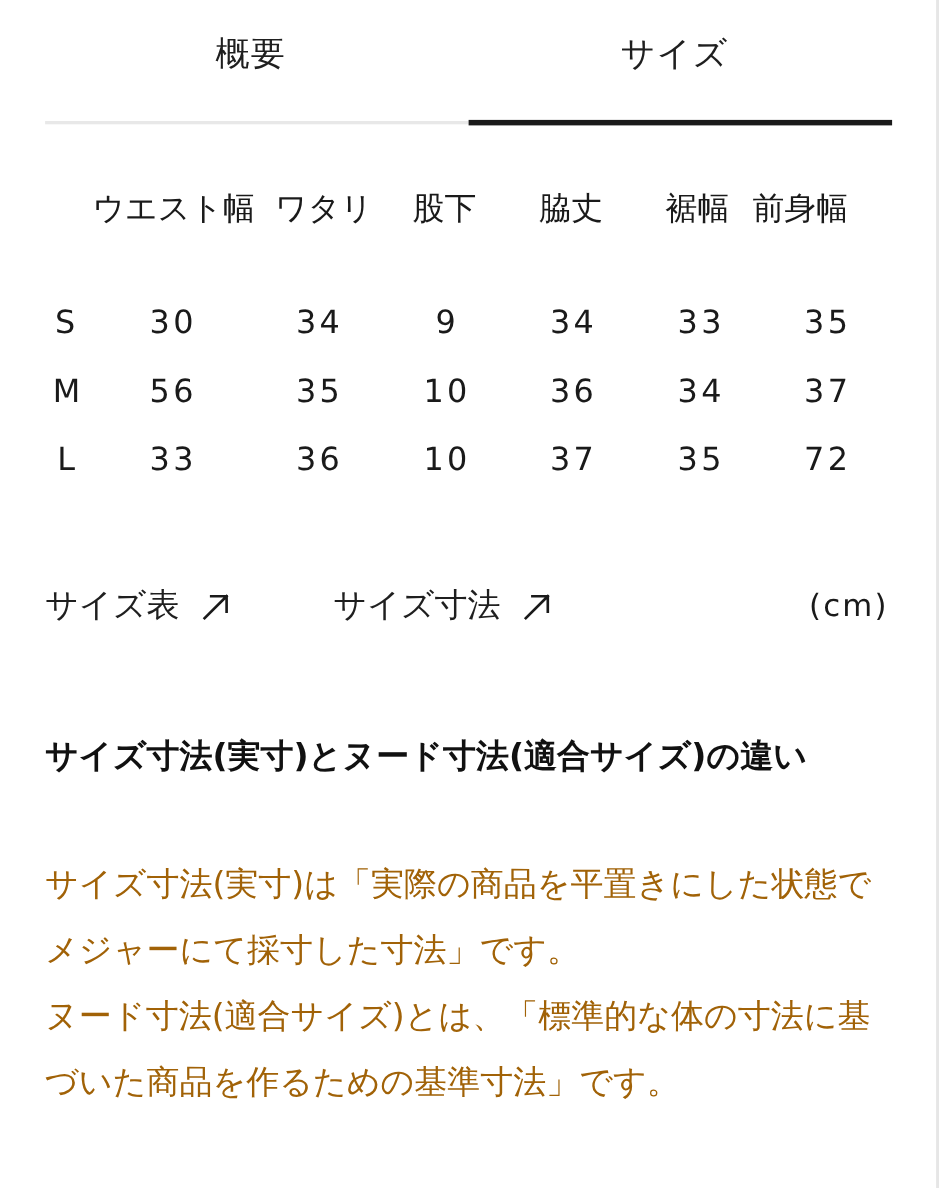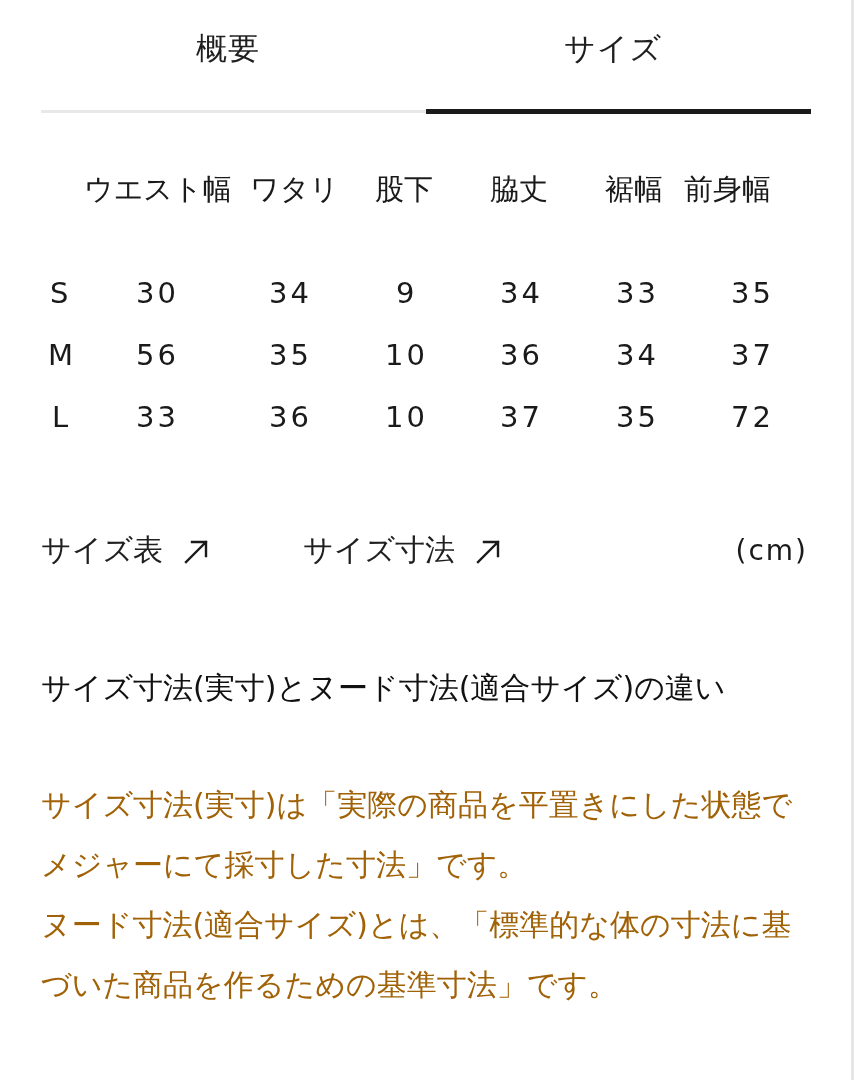--- a/index.html
+++ b/index.html
@@ -27,21 +27,21 @@
   .hdr { top: 0; }
   .row-label, .cell { font-size: 29px; letter-spacing: 3px; }
 
   
   .links { position: absolute; left: 0; top: 530px; width: 854px; height: 44px; }
   .link { position: absolute; top: 0; font-size: 30px; display: flex; align-items: center; color: #1f1f1f; cursor: pointer; }
   .link .arrow { width: 26px; height: 26px; margin-left: 20px; }
   .unit { position: absolute; right: 46px; top: 4px; font-size: 28px; letter-spacing: 2px; }
 
   
-  .section-title { position: absolute; left: 41px; top: 660px; width: 770px; font-size: 30px; font-weight: normal; line-height: 55px; color: #111; }
+  .section-title { position: absolute; left: 41px; top: 660px; width: 770px; font-size: 30px; font-weight: bold; line-height: 55px; color: #111; }
   .para { position: absolute; left: 41px; width: 780px; font-size: 30px; line-height: 60px; color: #a16207; }
   .para1 { top: 775px; }
   .para2 { top: 895px; }
 </style>
 </head>
 <body>
 
 <div class="right-edge"></div>
 
 <div class="tabs">

